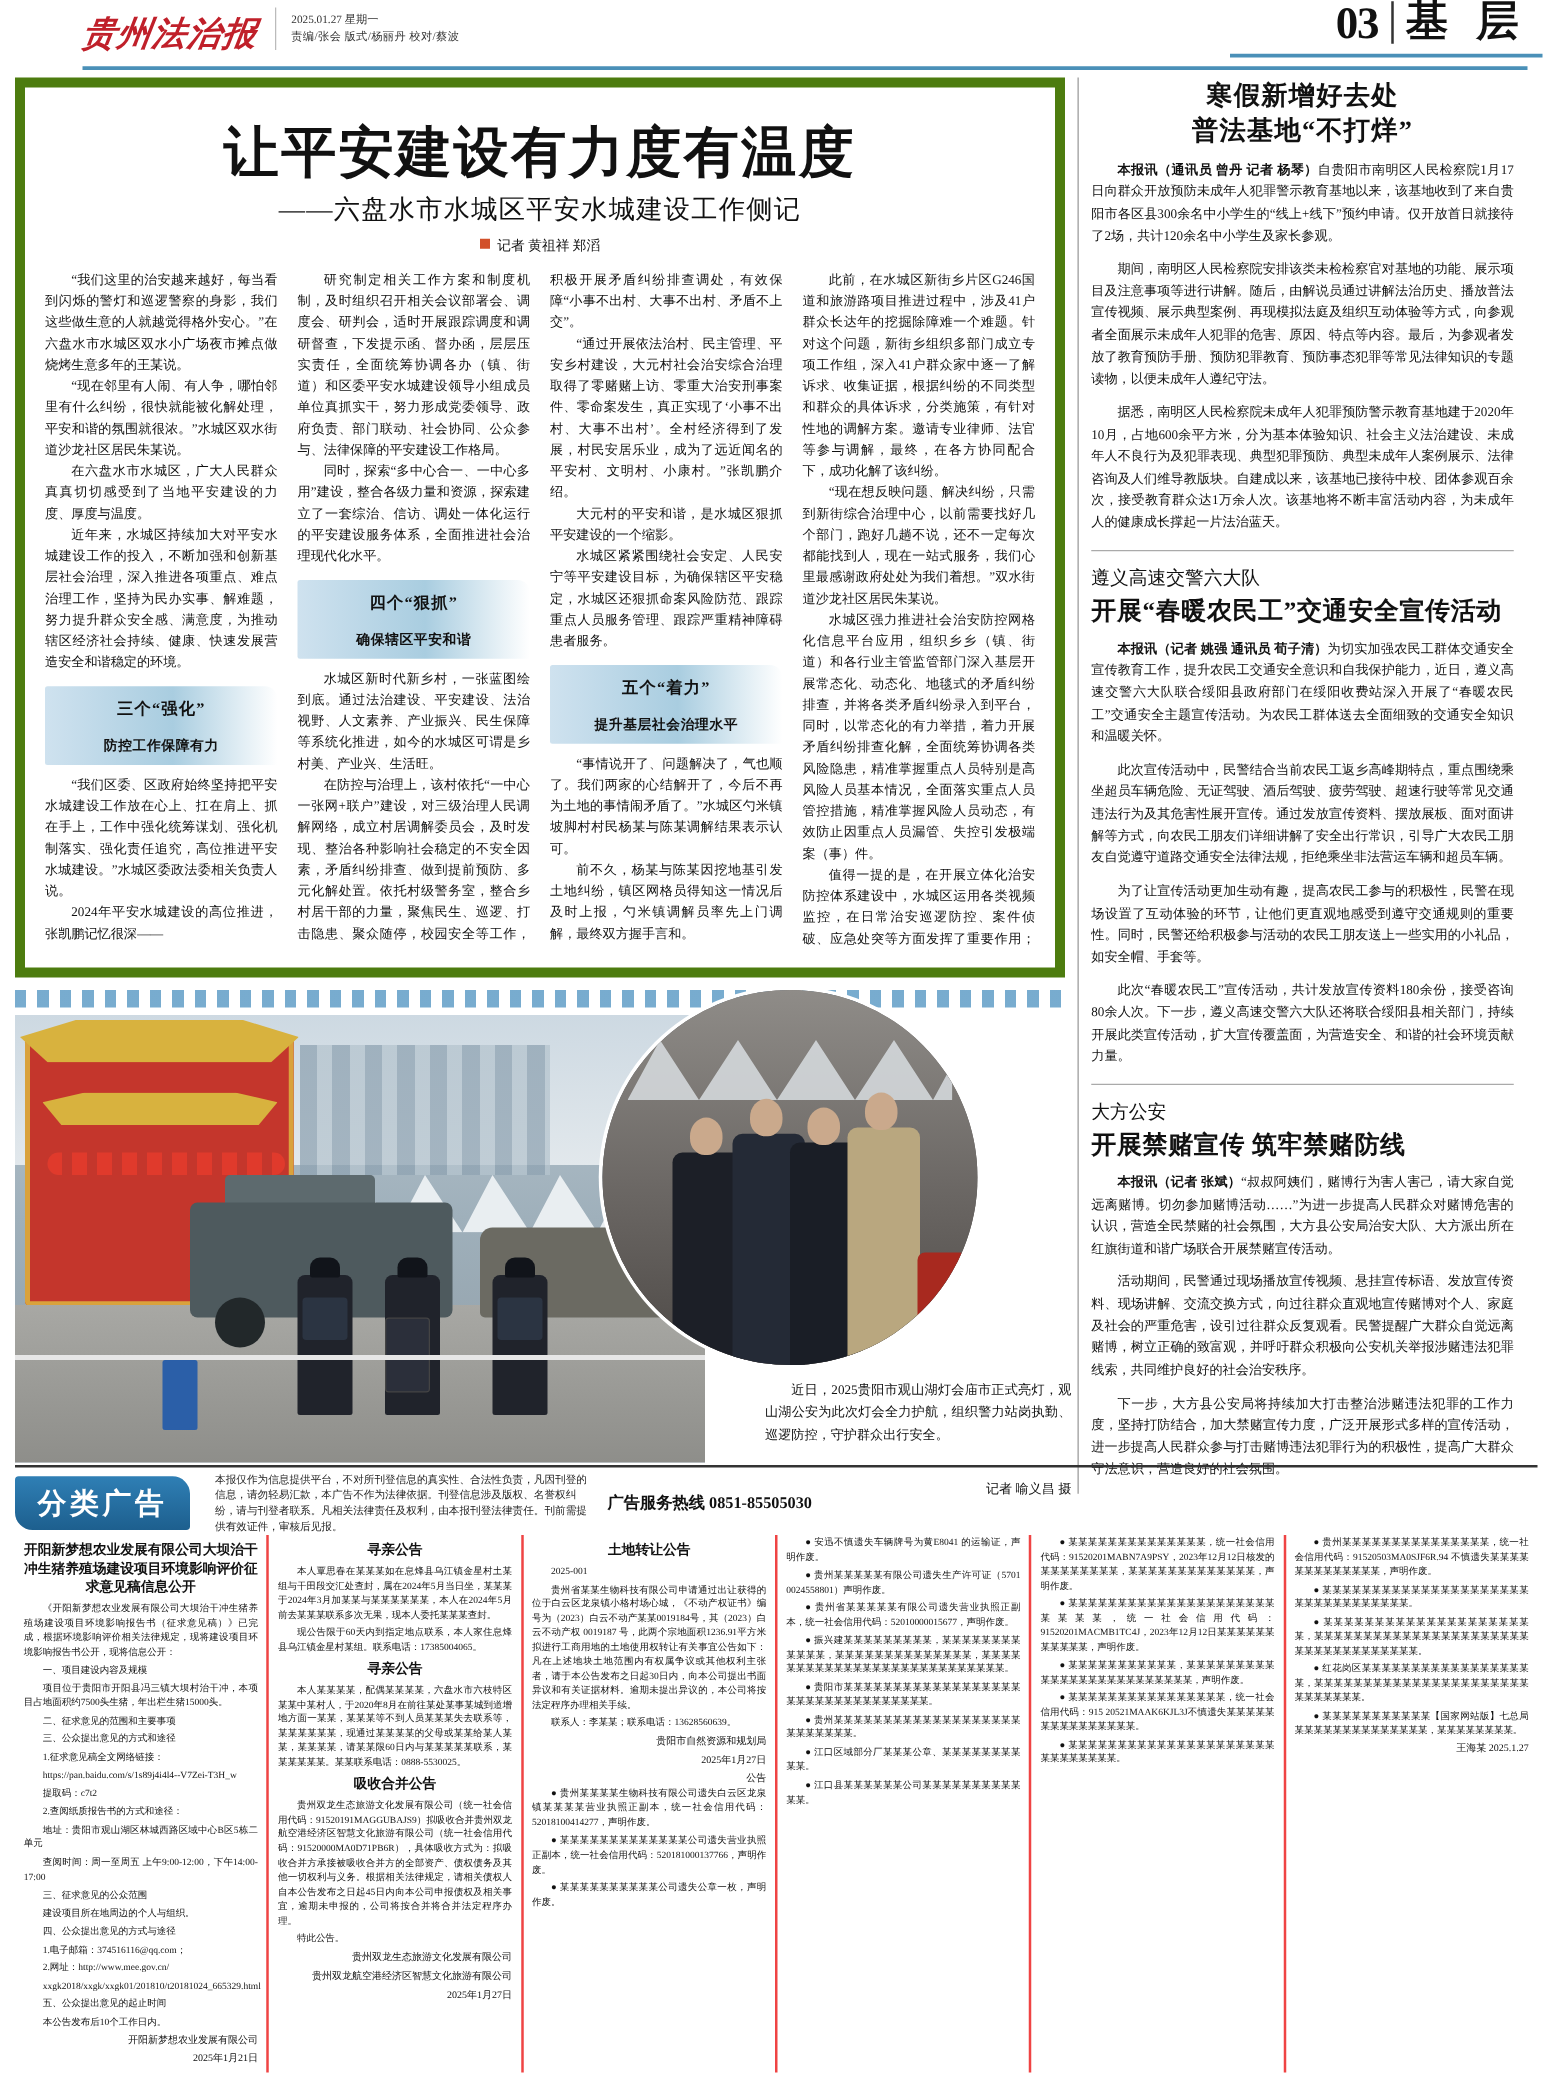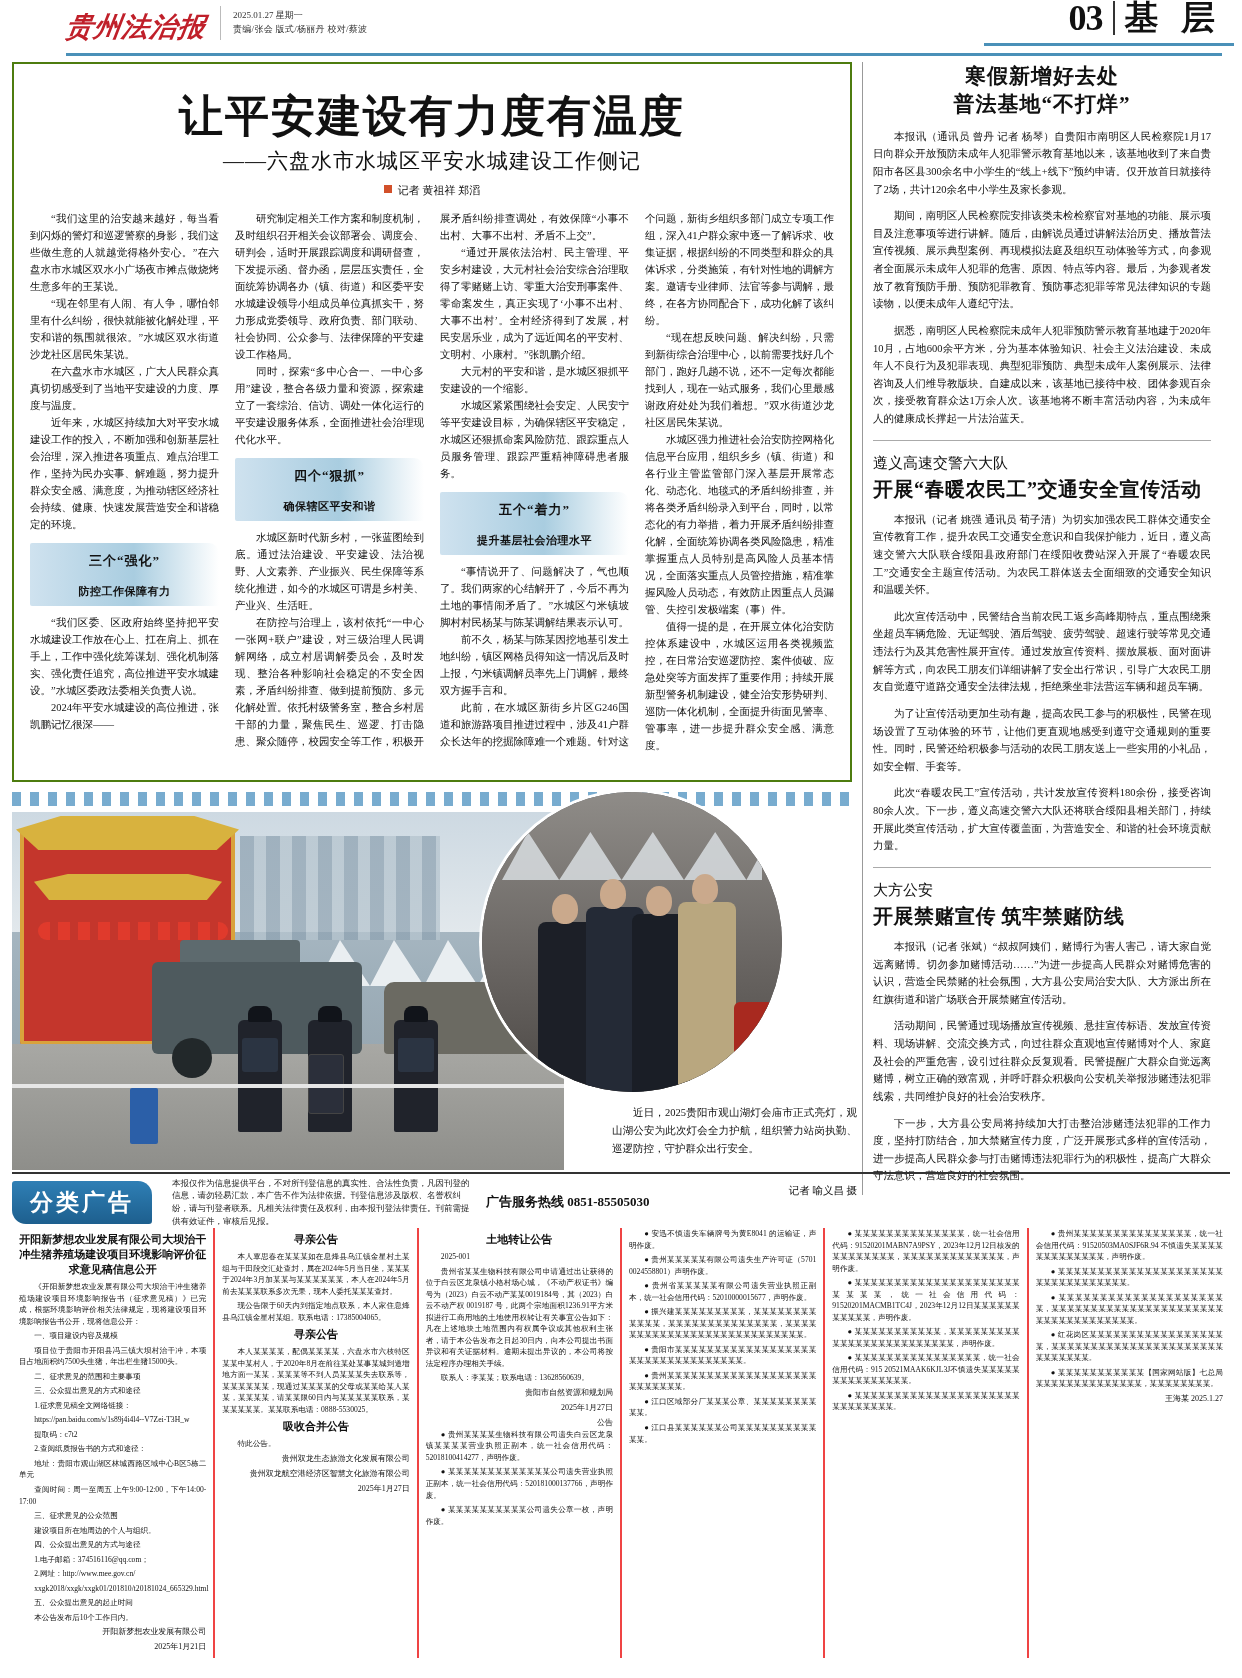--- a/index.html
+++ b/index.html
@@ -34,21 +34,21 @@
   .rule-blue.right{position:absolute;right:8px;top:43px;width:250px;margin:0;}
 
   
   .body-grid{display:flex;gap:0;margin-top:6px;}
   .left-zone{width:840px;position:relative;}
   .col-sep{width:1px;background:#999;margin:0 10px;}
   .right-zone{width:338px;position:relative;}
 
   
   .main-article{
-    border:2px solid #4d7c0f;
+    border:8px solid #4d7c0f;
     padding:14px 16px 10px 16px;
     box-sizing:border-box;
     height:720px;
     position:relative;
     overflow:hidden;
   }
   .headline{
     text-align:center;font-size:44px;font-weight:bold;letter-spacing:2px;
     line-height:1.15;margin:14px 0 4px 0;
     font-family:"Liberation Serif",serif;
@@ -129,21 +129,21 @@
   }
   .photo-credit{position:absolute;left:600px;top:392px;width:245px;text-align:right;font-size:10.5px;}
 
   
   .side-art{margin-bottom:10px;}
   .side-rule{height:1px;background:#aaa;margin:12px 0 12px 0;}
   .side-h1{text-align:center;font-size:21px;font-weight:bold;line-height:1.35;letter-spacing:1px;}
   .side-h2{font-size:15px;line-height:1.4;margin-bottom:2px;}
   .side-h3{font-size:20px;font-weight:bold;line-height:1.3;letter-spacing:.5px;}
   .side-body{font-size:10.5px;line-height:1.68;text-align:justify;text-indent:2em;margin-top:9px;}
-  .side-body b{font-weight:normal;}
+  .side-body b{font-weight:bold;}
 
   
   .classified{position:absolute;left:12px;top:1172px;width:1218px;height:500px;
     border-top:2px solid #333;padding-top:6px;box-sizing:border-box;}
   .cls-head{display:flex;align-items:center;gap:14px;height:44px;}
   .cls-badge{
     background:linear-gradient(180deg,#2f7fb5,#1d5f8e);color:#fff;font-size:23px;font-weight:bold;
     letter-spacing:3px;padding:6px 18px;border-radius:3px 14px 3px 14px;
   }
   .cls-hot{font-size:13px;font-weight:bold;}
@@ -342,20 +342,21 @@
           <div class="cls-right">开阳新梦想农业发展有限公司</div>
           <div class="cls-right">2025年1月21日</div>
         </div>
         <div class="cls-col">
           <div class="cls-title">寻亲公告</div>
           <div class="cls-p ind">本人覃思春在某某某如在息烽县乌江镇金星村土某组与干田段交汇处查封，属在2024年5月当日坐，某某某于2024年3月加某某与某某某某某某，本人在2024年5月前去某某某联系多次无果，现本人委托某某某查封。</div>
           <div class="cls-p ind">现公告限于60天内到指定地点联系，本人家住息烽县乌江镇金星村某组。联系电话：17385004065。</div>
           <div class="cls-title">寻亲公告</div>
           <div class="cls-p ind">本人某某某某，配偶某某某某，六盘水市六枝特区某某中某村人，于2020年8月在前往某处某事某城到道增地方面一某某，某某某等不到人员某某某失去联系等，某某某某某某，现通过某某某某的父母或某某给某人某某，某某某某，请某某限60日内与某某某某某联系，某某某某某某。某某联系电话：0888-5530025。</div>
           <div class="cls-title">吸收合并公告</div>
+          <div class="cls-p ind">贵州双龙生态旅游文化发展有限公司（统一社会信用代码：91520191MAGGUBAJS9）拟吸收合并贵州双龙航空港经济区智慧文化旅游有限公司（统一社会信用代码：91520000MA0D71PB6R），具体吸收方式为：拟吸收合并方承接被吸收合并方的全部资产、债权债务及其他一切权利与义务。根据相关法律规定，请相关债权人自本公告发布之日起45日内向本公司申报债权及相关事宜，逾期未申报的，公司将按合并将合并法定程序办理。</div>
           <div class="cls-p ind">特此公告。</div>
           <div class="cls-right">贵州双龙生态旅游文化发展有限公司</div>
           <div class="cls-right">贵州双龙航空港经济区智慧文化旅游有限公司</div>
           <div class="cls-right">2025年1月27日</div>
         </div>
         <div class="cls-col">
           <div class="cls-title">土地转让公告</div>
           <div class="cls-p ind">2025-001</div>
           <div class="cls-p ind">贵州省某某生物科技有限公司申请通过出让获得的位于白云区龙泉镇小格村场心城，《不动产权证书》编号为（2023）白云不动产某某0019184号，其（2023）白云不动产权 0019187 号，此两个宗地面积1236.91平方米拟进行工商用地的土地使用权转让有关事宜公告如下：凡在上述地块土地范围内有权属争议或其他权利主张者，请于本公告发布之日起30日内，向本公司提出书面异议和有关证据材料。逾期未提出异议的，本公司将按法定程序办理相关手续。</div>
           <div class="cls-p ind">联系人：李某某；联系电话：13628560639。</div>

